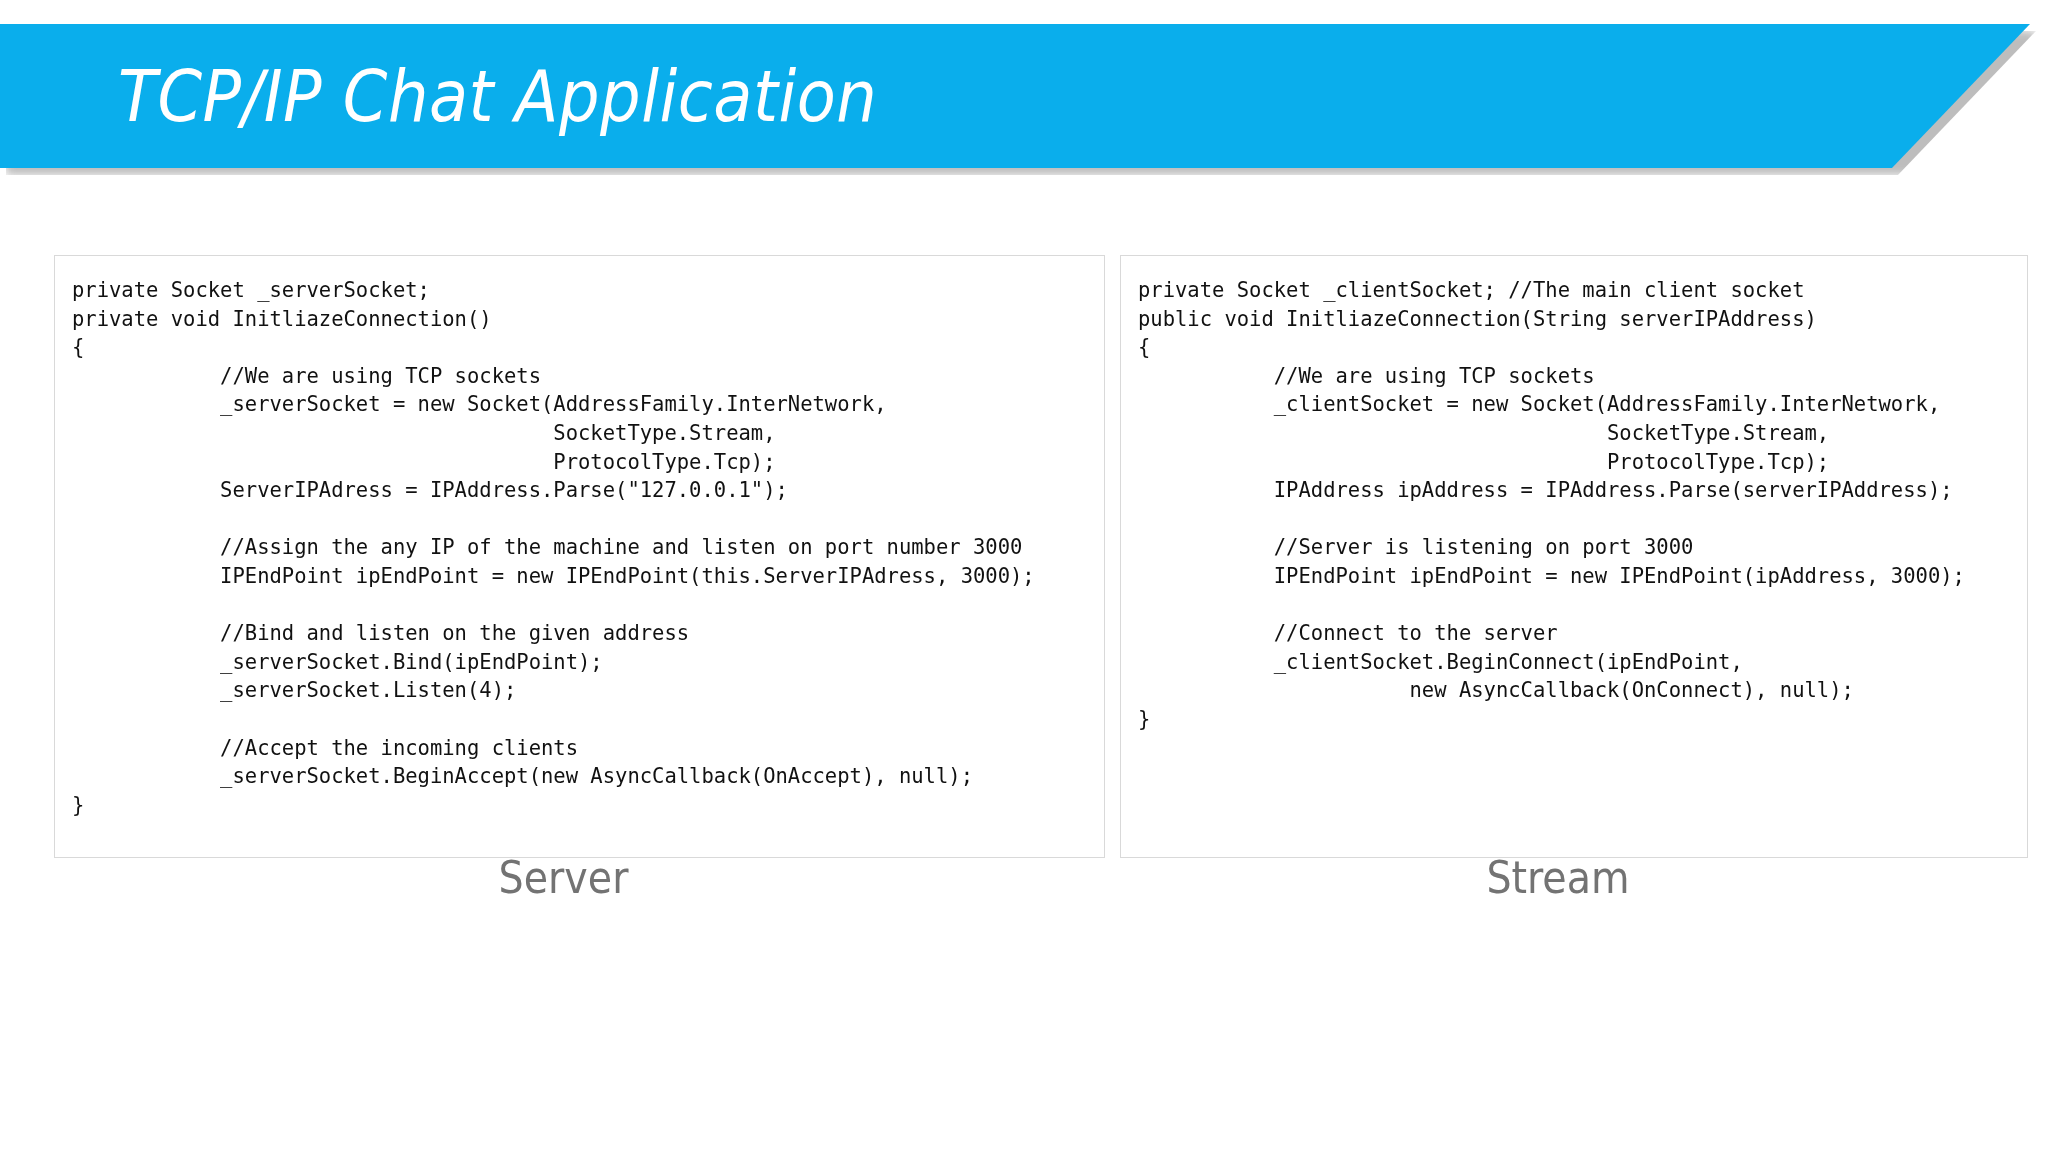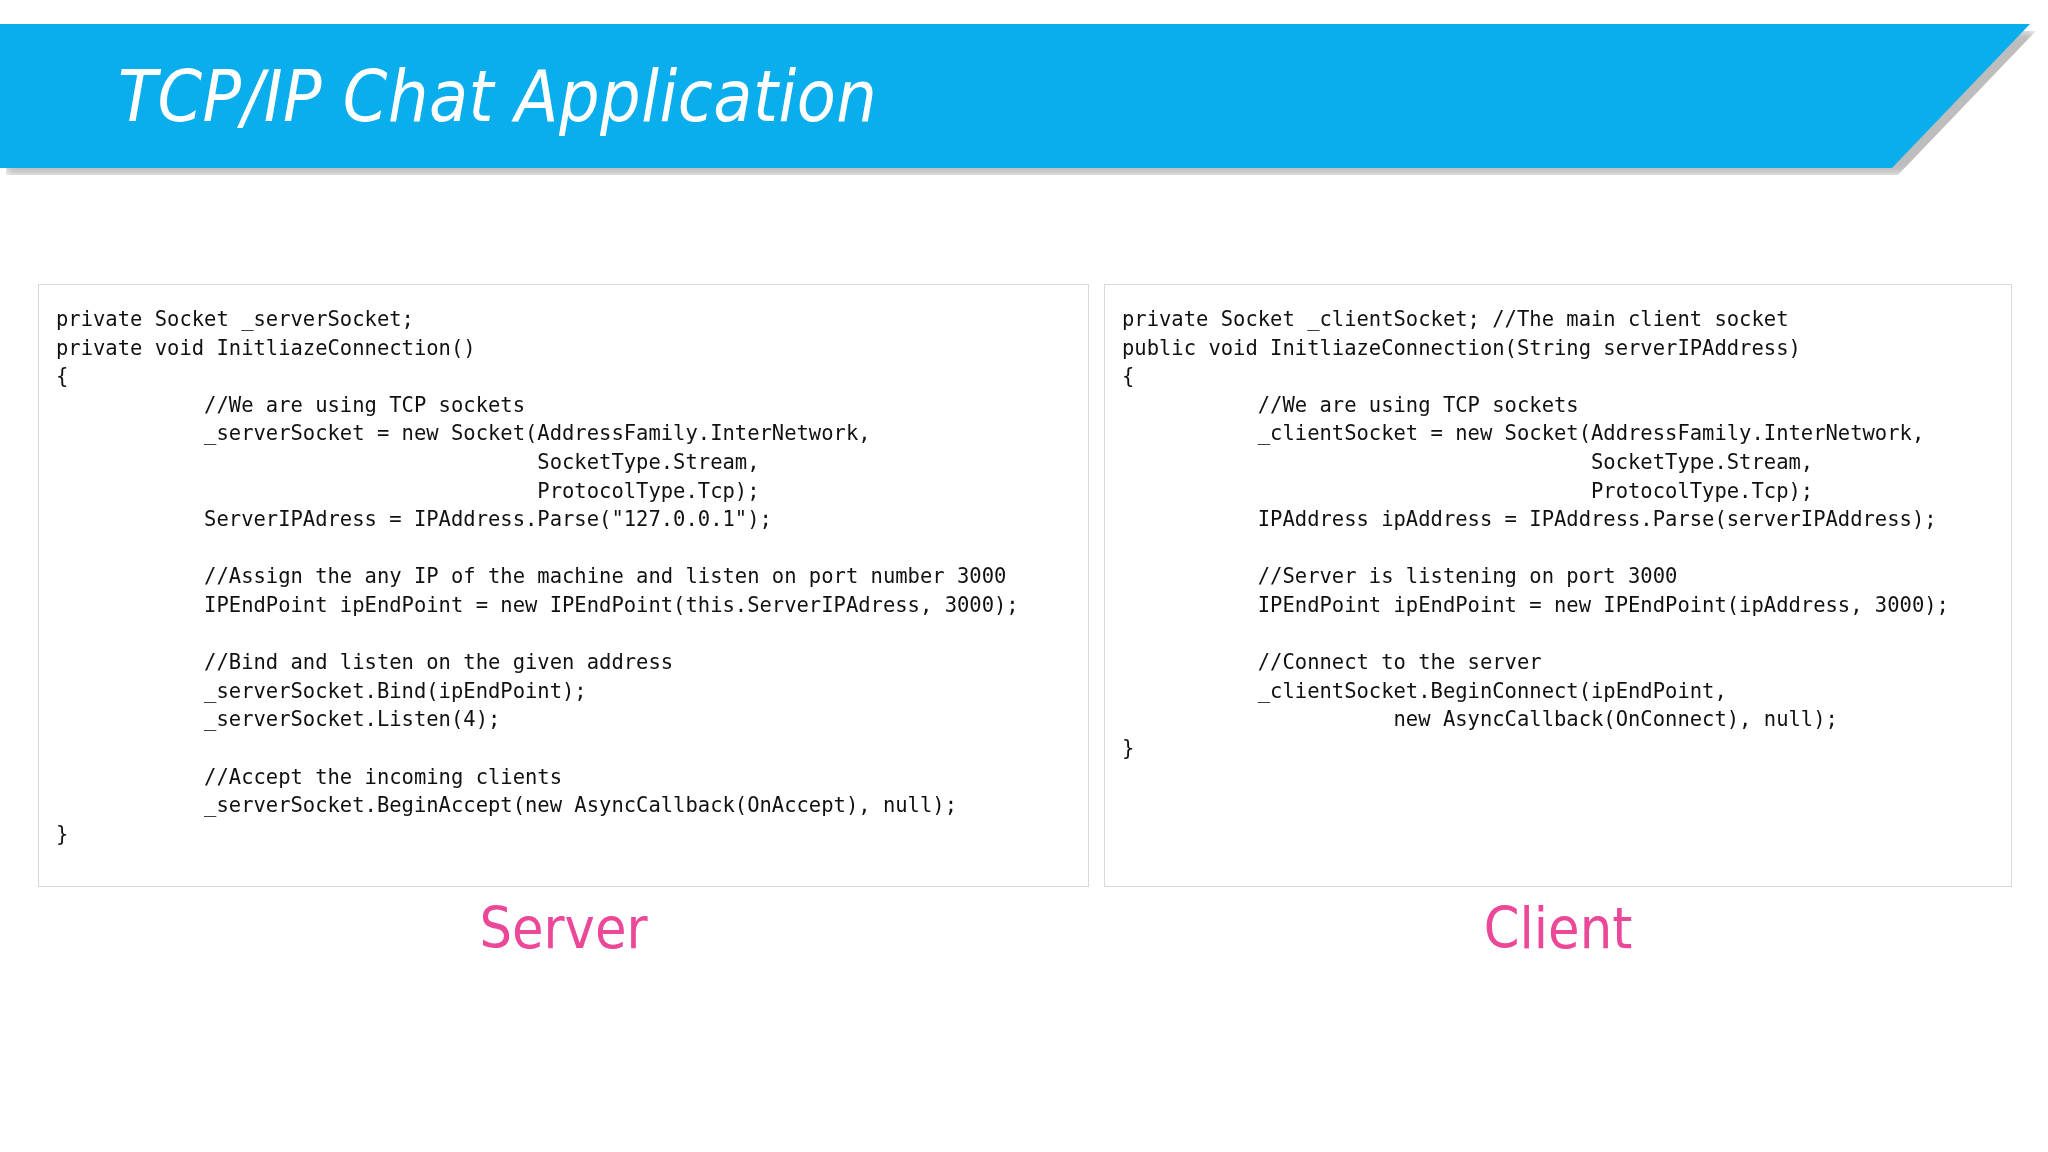--- a/index.html
+++ b/index.html
@@ -56,25 +56,24 @@
     font-size: 71px;
     font-weight: 300;
     letter-spacing: 0.5px;
     white-space: nowrap;
     line-height: 1;
   }
 
   
   .panels {
     position: absolute;
-    left: 0;
+    left: 16px;
     top: 255px;
     width: 1752px;
     height: 605px;
-    margin-top: 29px;
   }
   .code-box {
     position: absolute;
     top: 0;
     height: 603px;
     box-sizing: border-box;
     border: 1.5px solid #d9d9d9;
     background: #ffffff;
     overflow: hidden;
   }
@@ -90,24 +89,24 @@
     font-size: 20.5px;
     line-height: 28.6px;
     color: #111111;
     white-space: pre;
     letter-spacing: 0px;
   }
 
   
   .caption {
     position: absolute;
-    top: 900px;
-    color: #ec4899;
+    top: 856px;
+    color: #737373;
     font-family: "DejaVu Sans Condensed", "Liberation Sans Narrow", "Liberation Sans", sans-serif;
-    font-size: 57px;
+    font-size: 44px;
     font-weight: 400;
     line-height: 1;
     text-align: center;
     white-space: nowrap;
   }
   .caption.server { left: 38px;   width: 1051px; }
   .caption.client { left: 1104px; width: 908px;  }
 </style>
 </head>
 <body>
@@ -158,13 +157,13 @@
            //Connect to the server
            _clientSocket.BeginConnect(ipEndPoint,
                       new AsyncCallback(OnConnect), null);
 }</pre>
   </div>
 
 </div>
 
 <div class="caption server">Server</div>
 
-<div class="caption client">Client</div>
+<div class="caption client">Stream</div>
 
 </body></html>

